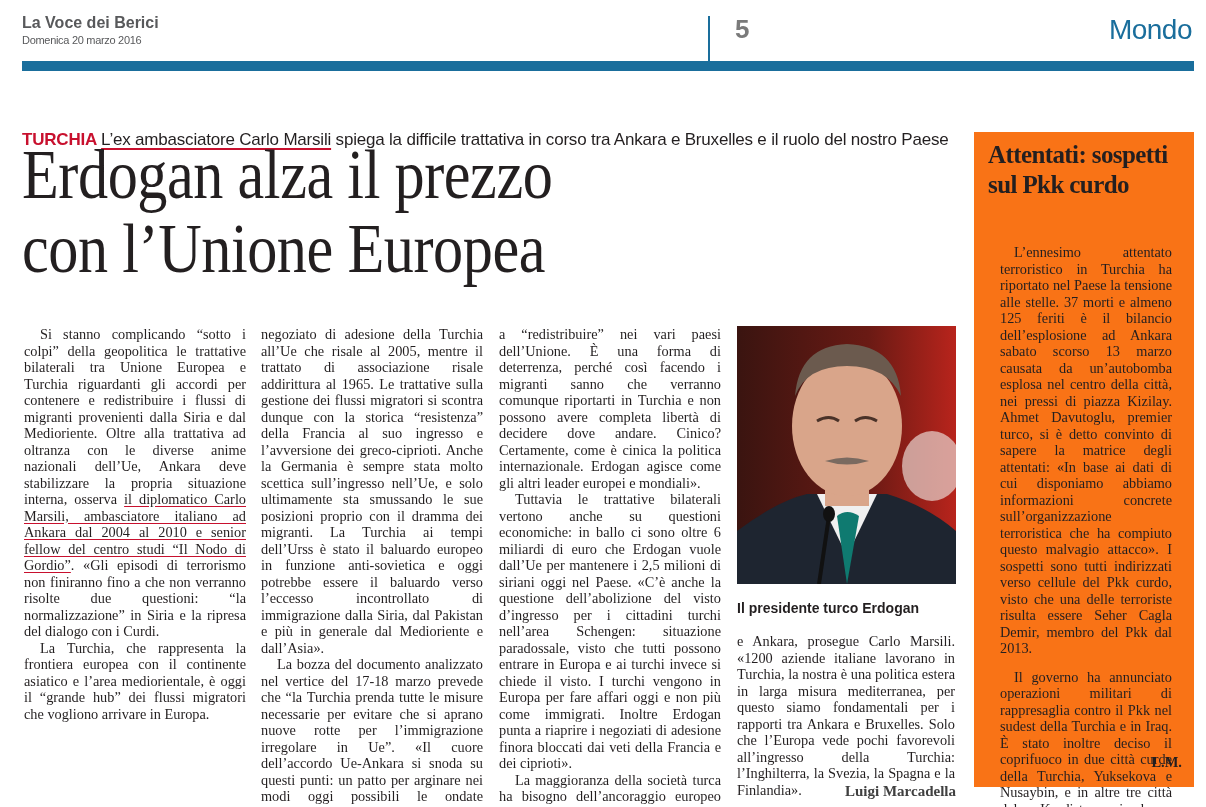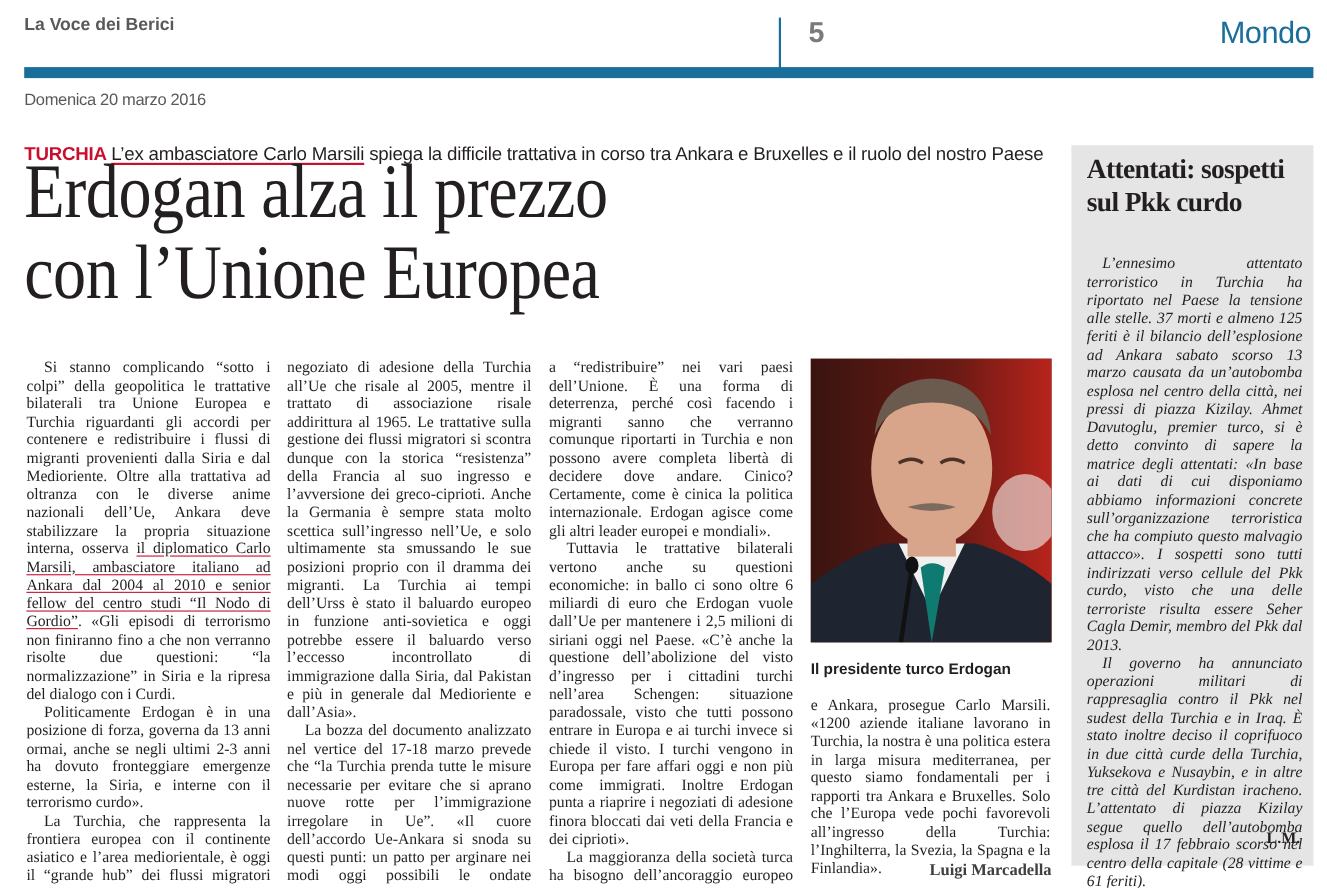--- a/index.html
+++ b/index.html
@@ -1,41 +1,41 @@
 <!DOCTYPE html>
 <html><head>
 <meta charset="utf-8">
 <style>
   html, body { margin:0; padding:0; background:#ffffff; }
   body { width:1206px; height:807px; position:relative; overflow:hidden; font-family:"Liberation Serif", serif; color:#231f20; }
   .masthead-name { position:absolute; left:22px; top:14px; font-family:"Liberation Sans", sans-serif; font-weight:bold; font-size:16px; color:#58595b; }
-  .masthead-date { position:absolute; left:22px; top:34px; font-family:"Liberation Sans", sans-serif; font-size:15px; color:#58595b; letter-spacing:-0.3px;margin-top:48px; }
+  .masthead-date { position:absolute; left:22px; top:34px; font-family:"Liberation Sans", sans-serif; font-size:11px; color:#58595b; letter-spacing:-0.3px; }
   .page-num { position:absolute; left:735px; top:14px; font-family:"Liberation Sans", sans-serif; font-weight:bold; font-size:26px; color:#7a7a7a; }
   .page-divider { position:absolute; left:708px; top:16px; width:2px; height:46px; background:#1a6e9c; }
   .section-name { position:absolute; right:14px; top:14px; font-family:"Liberation Sans", sans-serif; font-weight:normal; font-size:28px; color:#1a6e9c; letter-spacing:-0.5px; }
   .top-bar { position:absolute; left:22px; top:61px; width:1172px; height:10px; background:#1a6e9c; }
   .kicker { position:absolute; left:22px; top:98px; font-family:"Liberation Sans", sans-serif; font-size:17px; color:#231f20; white-space:nowrap; letter-spacing:-0.2px;margin-top:32px; }
   .kicker .tag { color:#c8102e; font-weight:bold; margin-right:4px; }
   .kicker .under { text-decoration:underline; text-decoration-color:#c8102e; text-decoration-thickness:2px; text-underline-offset:3px; }
   .headline { position:absolute; left:22px; top:138px; width:940px; font-family:"Liberation Serif", serif; font-size:70px; line-height:74px; color:#231f20; transform:scaleX(0.86); transform-origin:left top; letter-spacing:-0.5px; }
   .col { position:absolute; top:326px; width:222px; font-size:14.3px; line-height:16.5px; text-align:justify; hyphens:auto; color:#231f20; }
   .col p { margin:0; text-indent:16px; }
   .col p.noindent { text-indent:0; }
   .u-red { text-decoration:underline; text-decoration-color:#c8102e; text-underline-offset:2px; }
   .col1 { left:24px; }
   .col2 { left:261px; }
   .col3 { left:499px; }
   .col4 { left:737px; top:633px; width:218px; }
   .photo { position:absolute; left:737px; top:326px; width:219px; height:258px; overflow:hidden; background:#5a1a14; }
   .caption { position:absolute; left:737px; top:600px; font-family:"Liberation Sans", sans-serif; font-weight:bold; font-size:14px; color:#231f20; }
   .byline { position:absolute; right:250px; top:783px; font-weight:bold; font-size:15px; color:#404040; }
-  .sidebar { position:absolute; left:974px; top:132px; width:220px; height:655px; background:#e5e5e5; }
+  .sidebar { position:absolute; left:974px; top:132px; width:220px; height:655px; background:#f97316; }
   .sidebar-title { position:absolute; left:14px; top:8px; width:200px; font-weight:bold; font-size:25px; line-height:30px; color:#231f20; letter-spacing:-0.6px; }
   .sidebar-body { position:absolute; left:14px; top:100px; width:196px; font-size:14.3px; line-height:16.5px; text-align:justify; hyphens:auto; }
-  .sidebar-body p { margin:0; text-indent:14px;font-style:italic; }
+  .sidebar-body p { margin:12px; text-indent:14px; }
   .sidebar-sig { position:absolute; right:12px; top:622px; font-weight:bold; font-size:14.5px; }
 </style>
 </head>
 <body>
 
 <div>
   <div class="masthead-name">La Voce dei Berici</div>
   <div class="masthead-date">Domenica 20 marzo 2016</div>
   <div class="page-divider"></div>
   <div class="page-num">5</div>
@@ -47,21 +47,20 @@
   <span class="tag">TURCHIA</span><span class="under">L’ex ambasciatore Carlo Marsili</span><span> spiega la difficile trattativa in corso tra Ankara e Bruxelles e il ruolo del nostro Paese</span>
 </div>
 
 <div class="headline">
   <div>Erdogan alza il prezzo</div>
   <div>con l’Unione Europea</div>
 </div>
 
 <div class="col col1">
   <p><span>Si stanno complicando “sotto i colpi” della geopolitica le trattative bilaterali tra Unione Europea e Turchia riguardanti gli accordi per contenere e redistribuire i flussi di migranti provenienti dalla Siria e dal Medioriente. Oltre alla trattativa ad oltranza con le diverse anime nazionali dell’Ue, Ankara deve stabilizzare la propria situazione interna, osserva </span><span class="u-red">il diplomatico Carlo Marsili, ambasciatore italiano ad Ankara dal 2004 al 2010 e senior fellow del centro studi “Il Nodo di Gordio”</span><span>. «Gli episodi di terrorismo non finiranno fino a che non verranno risolte due questioni: “la normalizzazione” in Siria e la ripresa del dialogo con i Curdi.</span></p>
-  <p>Politicamente Erdogan è in una posizione di forza, governa da 13 anni ormai, anche se negli ultimi 2-3 anni ha dovuto fronteggiare emergenze esterne, la Siria, e interne con il terrorismo curdo».</p>
   <p>La Turchia, che rappresenta la frontiera europea con il continente asiatico e l’area mediorientale, è oggi il “grande hub” dei flussi migratori che vogliono arrivare in Europa.</p>
 
 </div>
 
 <div class="col col2">
   <p class="noindent">negoziato di adesione della Turchia all’Ue che risale al 2005, mentre il trattato di associazione risale addirittura al 1965. Le trattative sulla gestione dei flussi migratori si scontra dunque con la storica “resistenza” della Francia al suo ingresso e l’avversione dei greco-ciprioti. Anche la Germania è sempre stata molto scettica sull’ingresso nell’Ue, e solo ultimamente sta smussando le sue posizioni proprio con il dramma dei migranti. La Turchia ai tempi dell’Urss è stato il baluardo europeo in funzione anti-sovietica e oggi potrebbe essere il baluardo verso l’eccesso incontrollato di immigrazione dalla Siria, dal Pakistan e più in generale dal Medioriente e dall’Asia».</p>
   <p>La bozza del documento analizzato nel vertice del 17-18 marzo prevede che “la Turchia prenda tutte le misure necessarie per evitare che si aprano nuove rotte per l’immigrazione irregolare in Ue”. «Il cuore dell’accordo Ue-Ankara si snoda su questi punti: un patto per arginare nei modi oggi possibili le ondate incontrollate e sul fatto che Ankara riprenda i migranti oggi lasciati nelle isole greche, con l’Ue che si impegna</p>
 </div>
 
 <div class="col col3">

